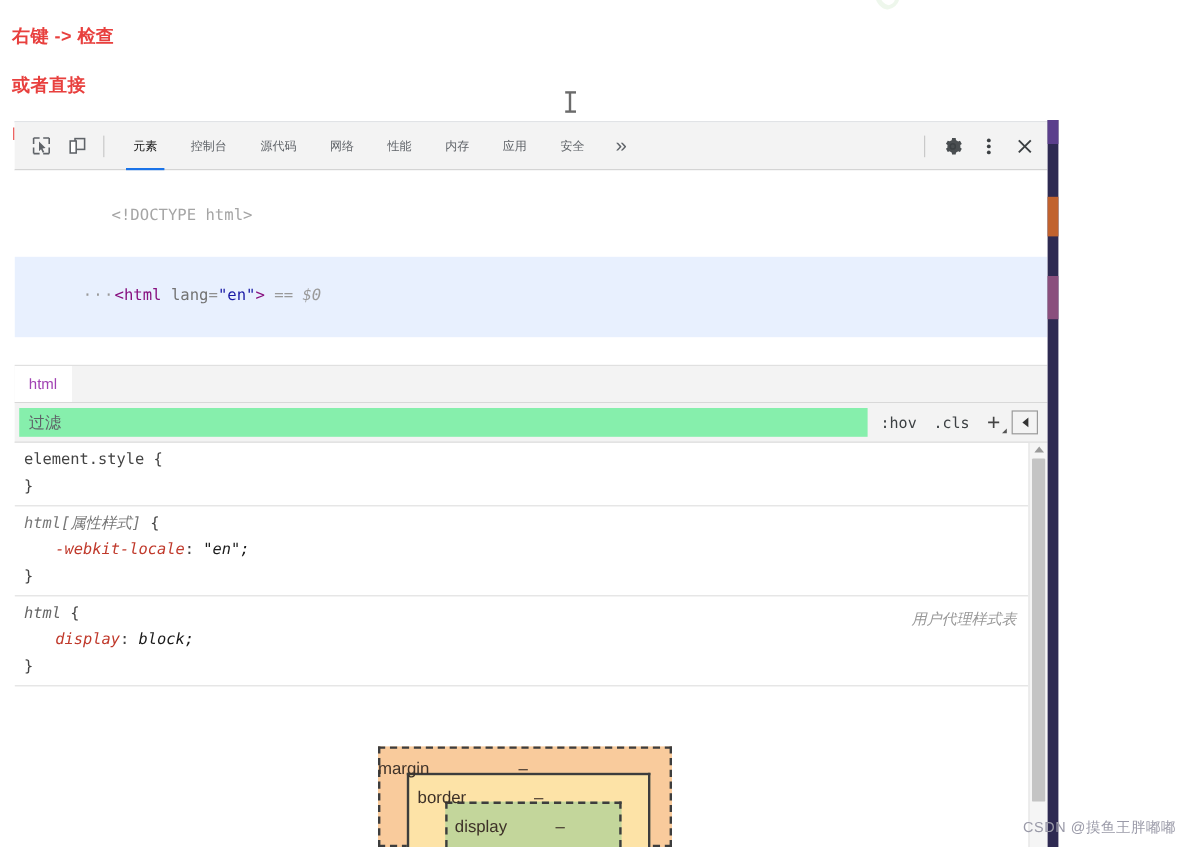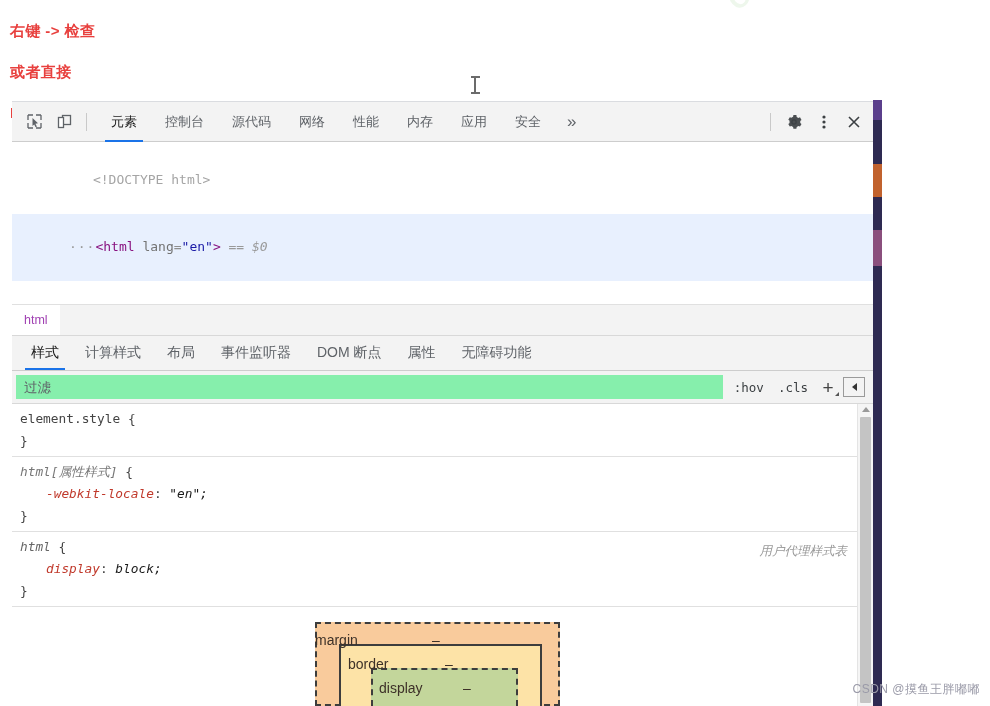--- a/index.html
+++ b/index.html
@@ -103,21 +103,21 @@
     display: flex;
     align-items: stretch;
     height: 40px;
     flex: 1;
     overflow: hidden;
   }
   .tab {
     padding: 0 14px;
     display: flex;
     align-items: center;
-    font-size: 13px;
+    font-size: 10px;
     color: #5f6368;
     position: relative;
     white-space: nowrap;
   }
   .tab.active { color: #1a1a1a; }
   .tab.active::after {
     content: "";
     position: absolute;
     left: 8px; right: 8px; bottom: 0;
     height: 2px;
@@ -473,29 +473,20 @@
     <div class="dom-row" style="padding-left:24px;">
       
     </div>
 
   </div>
 
   <div class="breadcrumb">
     <div class="crumb">html</div>
   </div>
 
-  <div class="sub-tabs">
-    <div class="sub-tab active">样式</div>
-    <div class="sub-tab">计算样式</div>
-    <div class="sub-tab">布局</div>
-    <div class="sub-tab">事件监听器</div>
-    <div class="sub-tab">DOM 断点</div>
-    <div class="sub-tab">属性</div>
-    <div class="sub-tab">无障碍功能</div>
-  </div>
 
   <div class="filter-bar">
     <input class="filter-input" type="text" placeholder="过滤" style="">
     <div class="pill">:hov</div>
     <div class="pill">.cls</div>
     <div class="plus-btn">+</div>
     <div class="box-btn">
         <span class="tri"></span>
       </div>
   </div>

